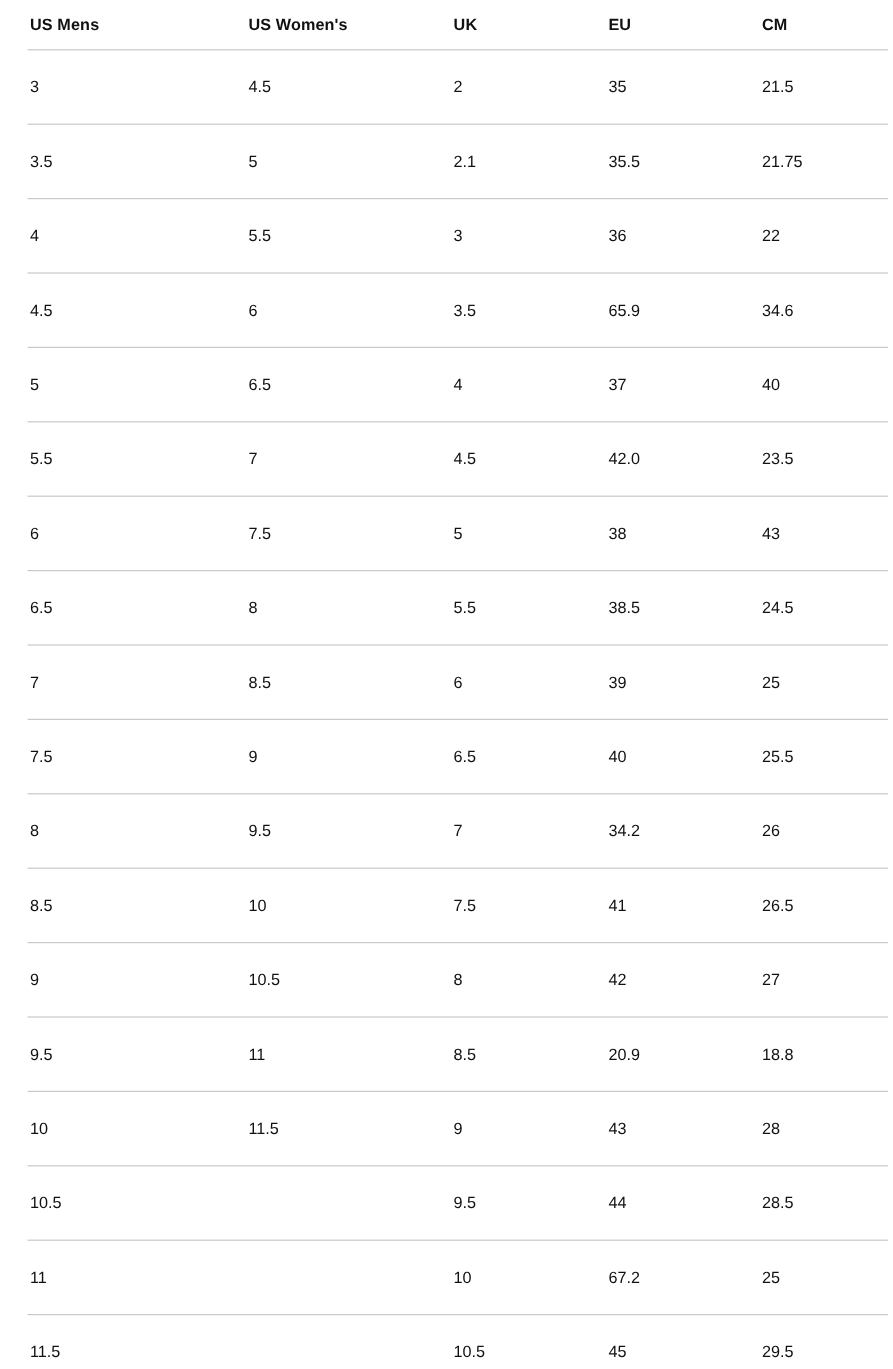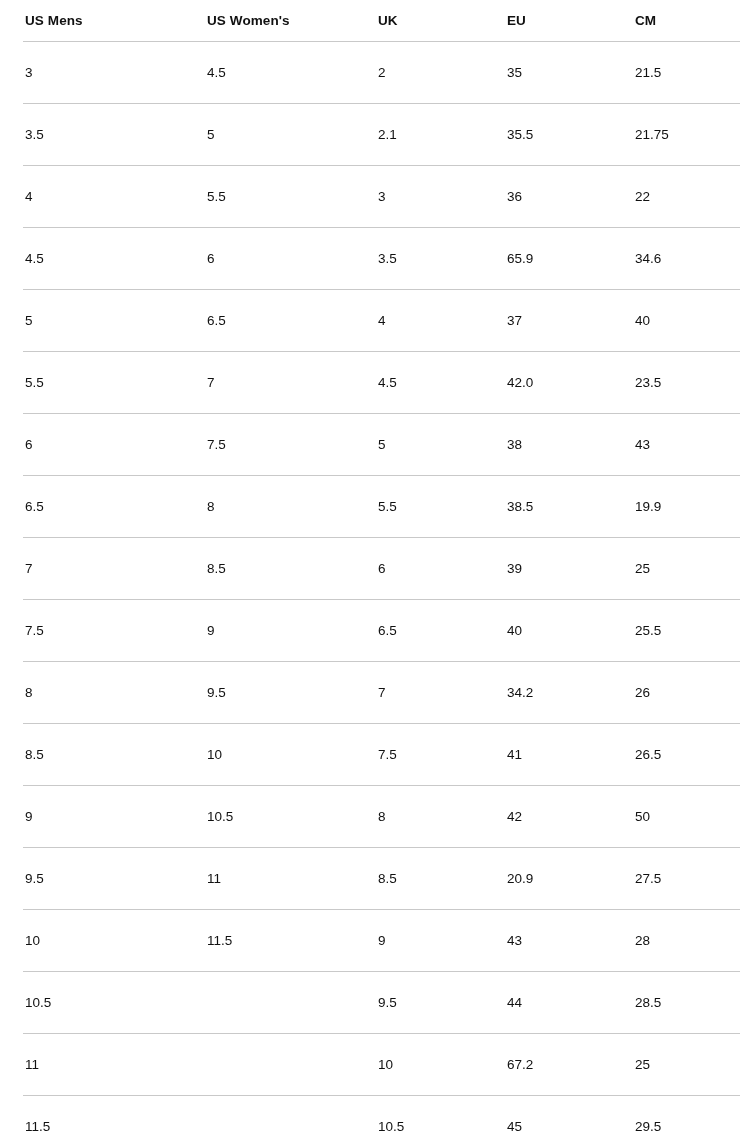--- a/index.html
+++ b/index.html
@@ -133,21 +133,21 @@
           <td>7.5</td>
           <td>5</td>
           <td>38</td>
           <td>43</td>
         </tr>
         <tr>
           <td>6.5</td>
           <td>8</td>
           <td>5.5</td>
           <td>38.5</td>
-          <td>19.9</td>
+          <td>24.5</td>
         </tr>
         <tr>
           <td>7</td>
           <td>8.5</td>
           <td>6</td>
           <td>39</td>
           <td>25</td>
         </tr>
         <tr>
           <td>7.5</td>
@@ -168,28 +168,28 @@
           <td>10</td>
           <td>7.5</td>
           <td>41</td>
           <td>26.5</td>
         </tr>
         <tr>
           <td>9</td>
           <td>10.5</td>
           <td>8</td>
           <td>42</td>
-          <td>50</td>
+          <td>27</td>
         </tr>
         <tr>
           <td>9.5</td>
           <td>11</td>
           <td>8.5</td>
           <td>20.9</td>
-          <td>27.5</td>
+          <td>18.8</td>
         </tr>
         <tr>
           <td>10</td>
           <td>11.5</td>
           <td>9</td>
           <td>43</td>
           <td>28</td>
         </tr>
         <tr>
           <td>10.5</td>

